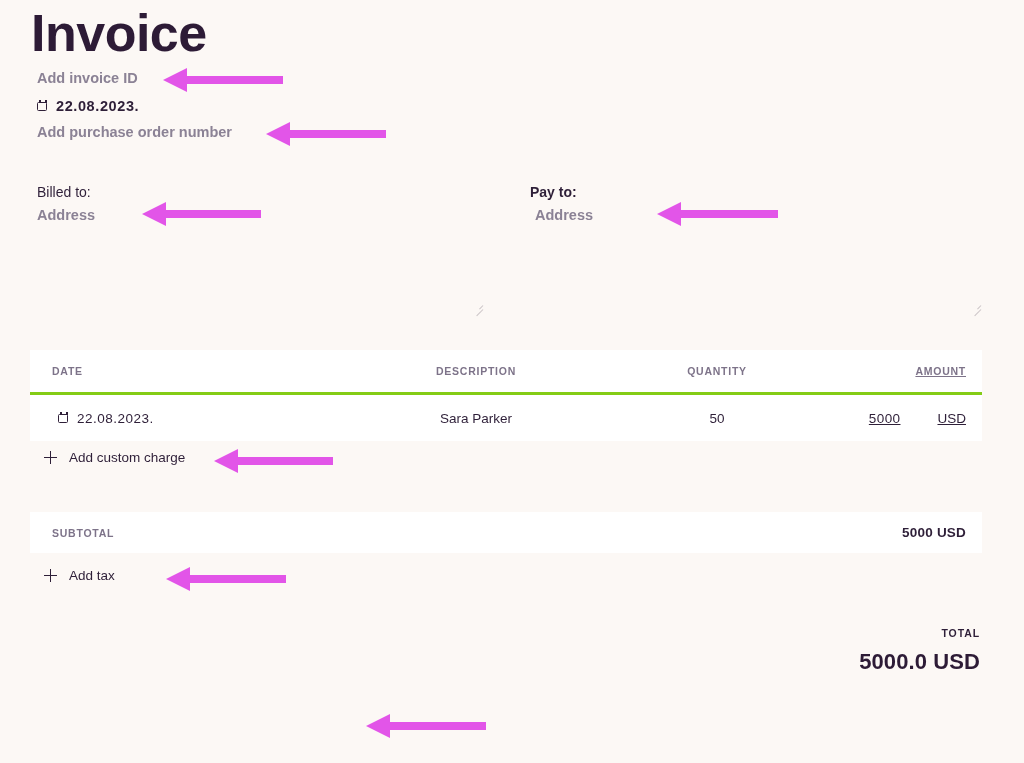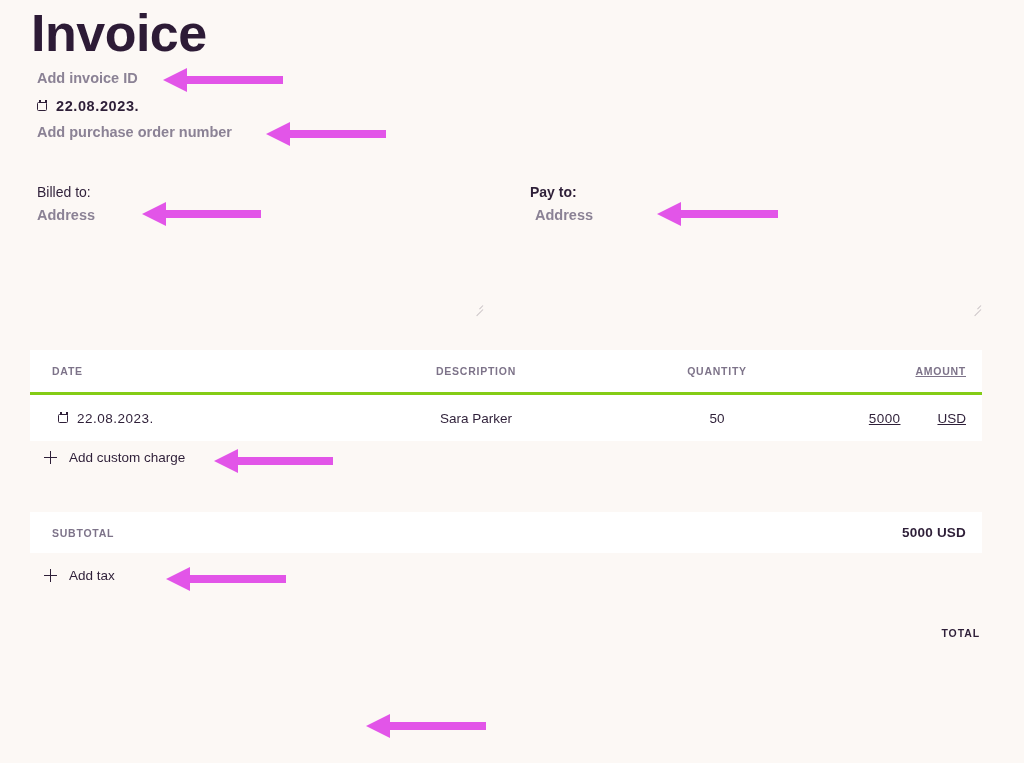--- a/index.html
+++ b/index.html
@@ -376,20 +376,21 @@
     <span class="subtotal-value">5000 USD</span>
   </div>
 
   <div class="add-btn add-tax-btn">
     <span class="plus-icon"></span>
     <span>Add tax</span>
   </div>
 
   <div class="total-block">
     <div class="total-label">TOTAL</div>
+    <div class="total-value">5000.0 USD</div>
   </div>
 
 
   <div class="arrow" style="left:163px; top:63px; width:120px;">
     <div class="shaft" style="width:100px;"></div>
       <div class="head"></div>
   </div>
   <div class="arrow" style="left:266px; top:117px; width:120px;">
     <div class="shaft" style="width:100px;"></div>
       <div class="head"></div>

